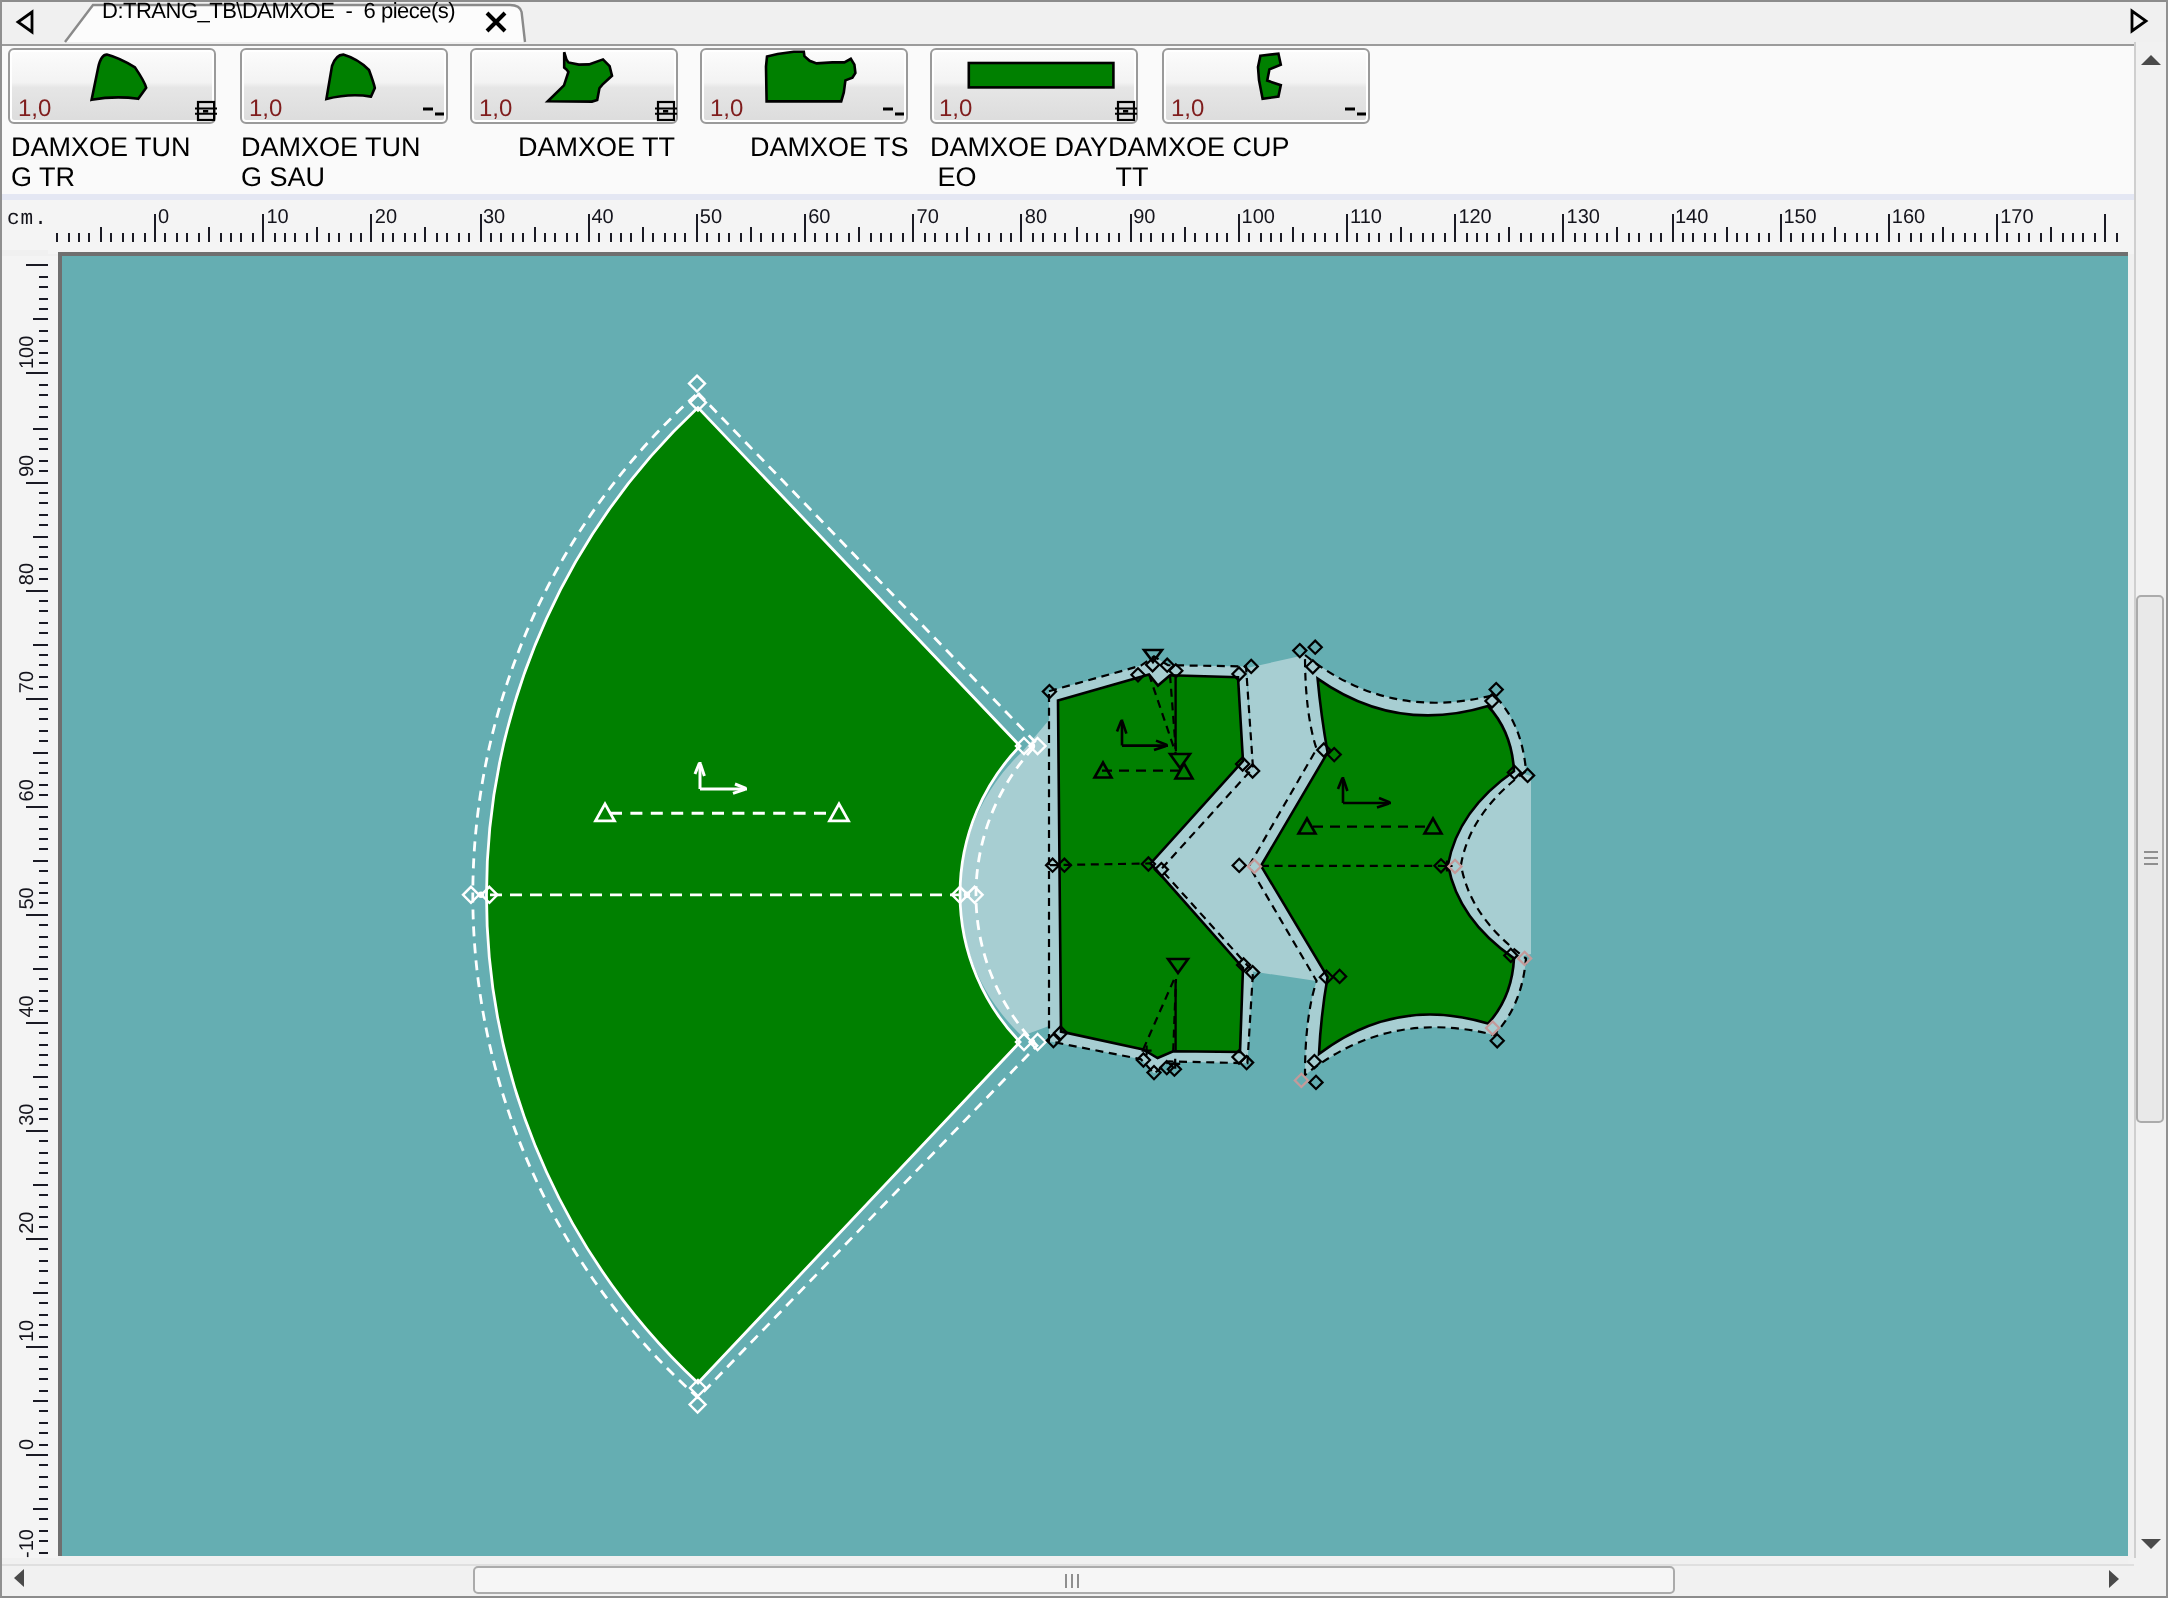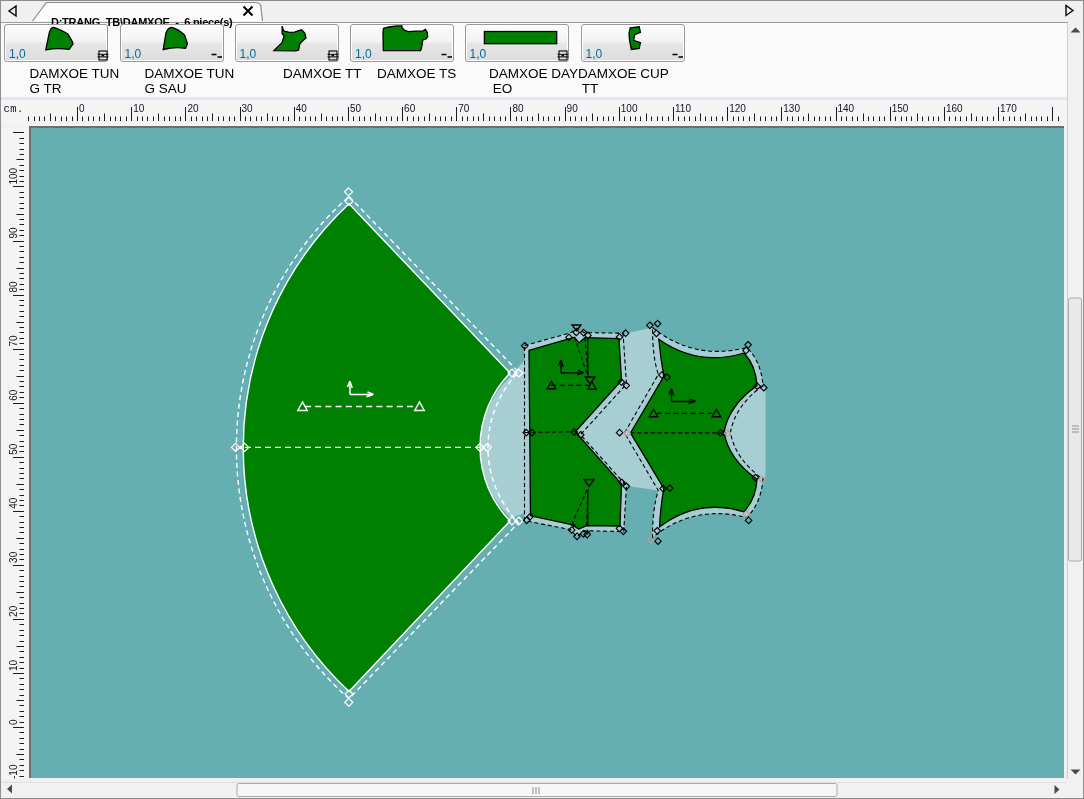--- a/index.html
+++ b/index.html
@@ -1,35 +1,35 @@
 <!DOCTYPE html>
 <html><head><meta charset="utf-8">
 <style>
   html,body { margin:0; padding:0; }
   body { width:1084px; height:799px; position:relative; overflow:hidden;
          font-family:"Liberation Sans", sans-serif; background:#F0F0F0; }
   .card { position:absolute; top:24px; width:104px; height:38px; box-sizing:border-box;
           border:1px solid #9A9A9A; border-radius:3px;
           background:linear-gradient(#FCFCFC 0%, #F3F3F3 45%, #E6E6E6 52%, #DCDCDC 100%);
           box-shadow:inset 0 0 0 1px #FFFFFF; }
-  .n10 { position:absolute; top:47px; font-size:12px; color:#0369a1; }
-  .lbl { position:absolute; top:66px; font-size:13.5px; line-height:15px; color:#000; white-space:pre;margin-left:24px; }
+  .n10 { position:absolute; top:47px; font-size:12px; color:#7f1d1d; }
+  .lbl { position:absolute; top:66px; font-size:13.5px; line-height:15px; color:#000; white-space:pre; }
 </style></head>
 <body>
 <div style="position:absolute;left:0;top:21px;width:1084px;height:76px;background:#FAFAFA"></div>
 <div style="position:absolute;left:0;top:97px;width:1067px;height:4px;background:#E4E7F3"></div>
 
 <div style="position:absolute;left:0;top:0;width:1084px;height:21px;background:#F0F0F0;border-top:1px solid #8C8C8C;border-bottom:1px solid #9B9B9B"></div>
 <svg style="position:absolute;left:0;top:0" width="1084" height="22" viewBox="0 0 1084 22">
  <path d="M16,6 V16 L9,11 Z" fill="none" stroke="#000" stroke-width="1.4"></path>
  <path d="M32.5,21 L46.5,2.5 L255,2.5 Q260,2.5 260.8,6 L262.5,21" fill="#FCFCFC" stroke="#8A8A8A" stroke-width="1.2"></path>
  <path d="M243.5,6.5 L252.5,15.5 M252.5,6.5 L243.5,15.5" stroke="#000" stroke-width="2"></path>
  <path d="M1066,5.5 V15.5 L1073,10.5 Z" fill="none" stroke="#000" stroke-width="1.4"></path>
 </svg>
-<div style="position:absolute;left:51px;top:16px;font-weight:bold;font-size:11px;letter-spacing:-0.25px;color:#000">D:TRANG_TB\DAMXOE&nbsp;&nbsp;-&nbsp;&nbsp;6 piece(s)</div>
+<div style="position:absolute;left:51px;top:0;font-weight:normal;font-size:11px;letter-spacing:-0.25px;color:#000">D:TRANG_TB\DAMXOE&nbsp;&nbsp;-&nbsp;&nbsp;6 piece(s)</div>
 <div class="card" style="left:4px"></div>
 <div class="n10" style="left:9px">1,0</div>
 <svg style="position:absolute;left:96.5px;top:50px" width="12" height="11" viewBox="0 0 12 11">
     <rect x="2" y="1" width="8" height="9" fill="none" stroke="#000" stroke-width="1.1"></rect>
     <path d="M0.5,4.3 H11.5 M0.5,6.9 H11.5" stroke="#000" stroke-width="1"></path>
     <rect x="4.5" y="5" width="2.6" height="1.3" fill="#000"></rect>
   </svg>
 <div class="card" style="left:119.5px"></div>
 <div class="n10" style="left:124.5px">1,0</div>
 <svg style="position:absolute;left:210.5px;top:52.5px" width="12" height="6" viewBox="0 0 12 6">
@@ -55,21 +55,21 @@
     <rect x="4.5" y="5" width="2.6" height="1.3" fill="#000"></rect>
   </svg>
 <div class="card" style="left:580.5px"></div>
 <div class="n10" style="left:585.5px">1,0</div>
 <svg style="position:absolute;left:671.5px;top:52.5px" width="12" height="6" viewBox="0 0 12 6">
     <path d="M0.5,1.5 H5.5 M6.5,4 H11" stroke="#000" stroke-width="1.6"></path>
   </svg>
 <div class="lbl" style="left:5.5px">DAMXOE TUN<br>G TR</div>
 <div class="lbl" style="left:120.5px">DAMXOE TUN<br>G SAU</div>
 <div class="lbl" style="left:259px">DAMXOE TT</div>
-<div class="lbl" style="left:353px">DAMXOE TS</div>
+<div class="lbl" style="left:375px">DAMXOE TS</div>
 <div class="lbl" style="left:465px">DAMXOE DAY<br>&nbsp;EO</div>
 <div class="lbl" style="left:554px">DAMXOE CUP<br>&nbsp;TT</div>
 <svg style="position:absolute;left:0;top:0" width="700" height="70" viewBox="0 0 700 70">
     <g fill="#008000" stroke="#000" stroke-width="1.3">
       <path d="M45.8,49.9 L49.1,33.7 Q50.5,27.3 53.4,27.3 Q59.6,28.9 67.5,33.7 Q72.4,41 73.1,43.9 L69.1,49.4 Q57.6,47.8 45.8,49.9 Z"></path>
       <path d="M163.2,49.5 L166,33 Q168,27.3 171.6,27.3 Q179,29.5 184.5,35 Q187.1,42.1 187.4,44 L185.5,48.3 Q175,46.5 163.2,49.5 Z"></path>
       <path d="M282.1,26.1 L283.2,29.7 L284.2,31.2 L289.4,32.3 L294.5,32.2 L301.5,29.7 L304.8,33.1 L306,37.9 L301.2,42.3 L299.7,44.1 L298.6,50 L296,50.8 L273.9,50.6 L282,42.7 L284.2,36 L283.4,34.9 L282.1,33.8 Z"></path>
       <path d="M383.5,28.3 L388.8,27 L396.9,25.9 L401.9,25.9 L402.2,28.1 L404.8,30.4 L408.3,31.7 L416.2,31.2 L422.2,31.2 L425.4,29.4 L427.2,32.3 L427.7,36.5 L426.2,38.8 L422.7,40.2 L421.9,46.2 L420.6,50.7 L383.3,50.7 L383,33.3 Z"></path>
       <rect x="484.4" y="31.5" width="72.3" height="12.2"></rect>
       <path d="M630.2,27.9 L639.2,26.8 L640.4,32.4 L634.7,34.7 L633.6,40.3 L640.4,42.6 L639.2,48.3 L631.3,49.4 L629.5,40 L629,33.6 Z"></path>

